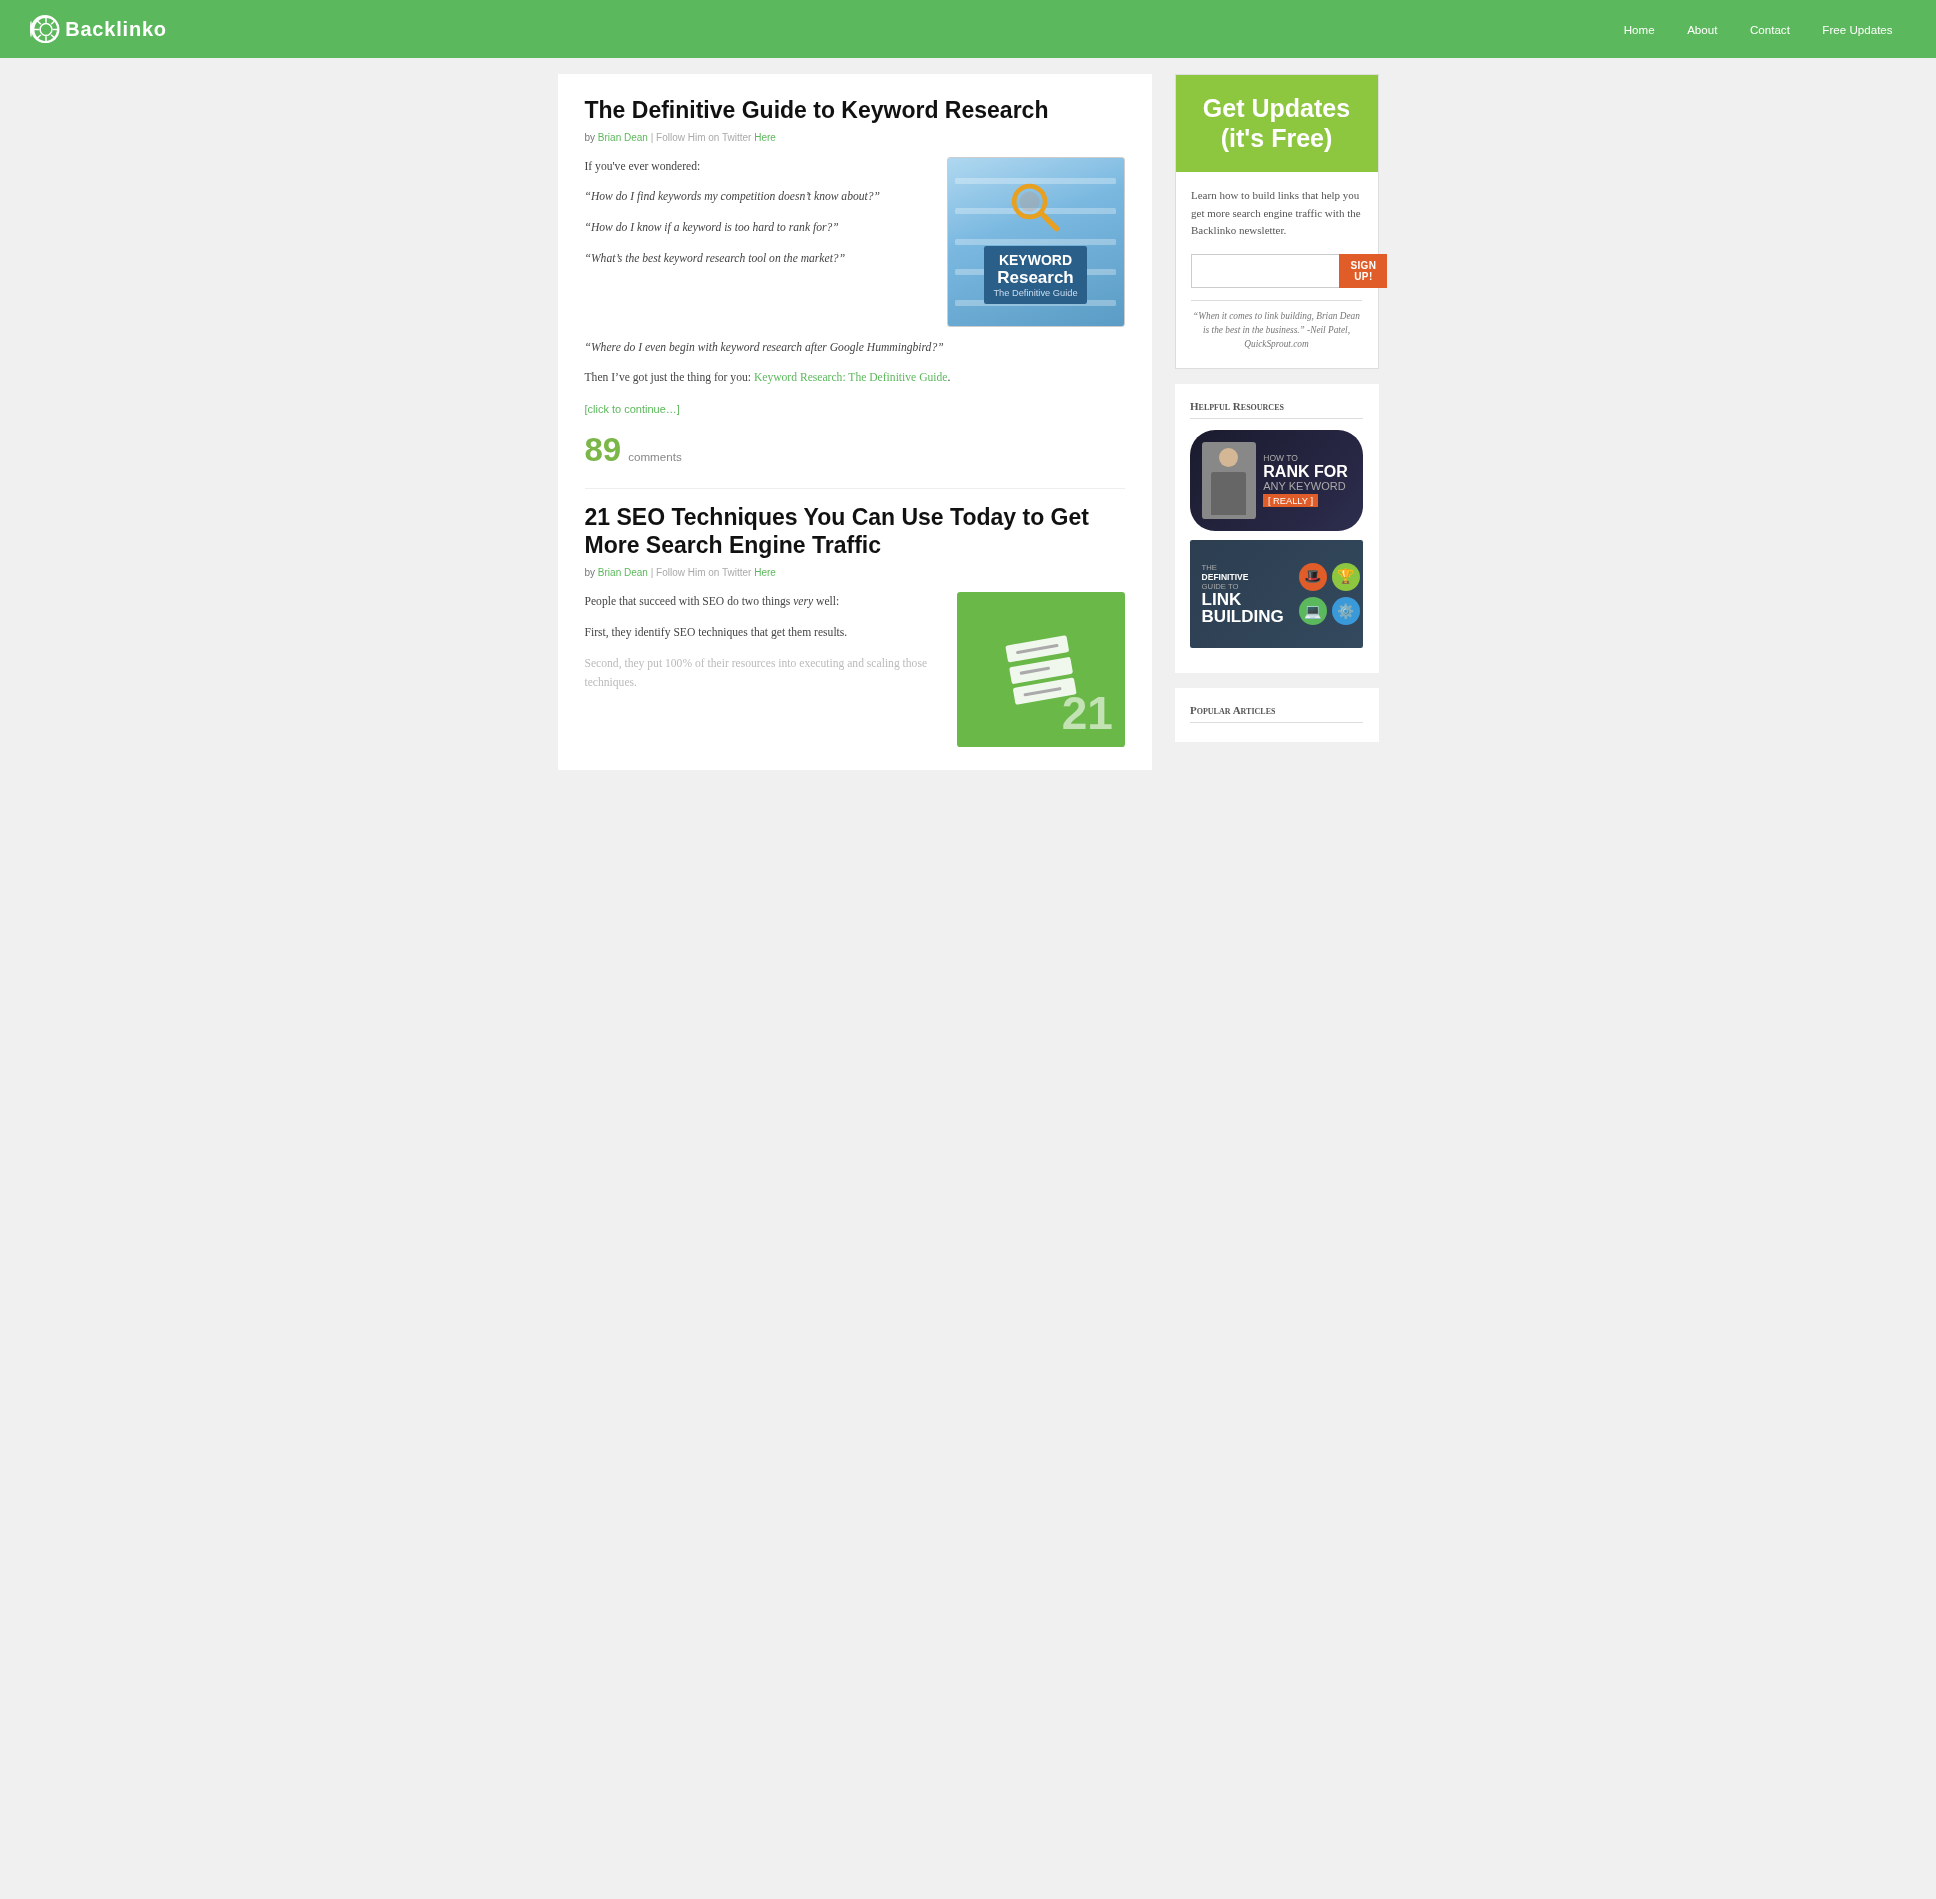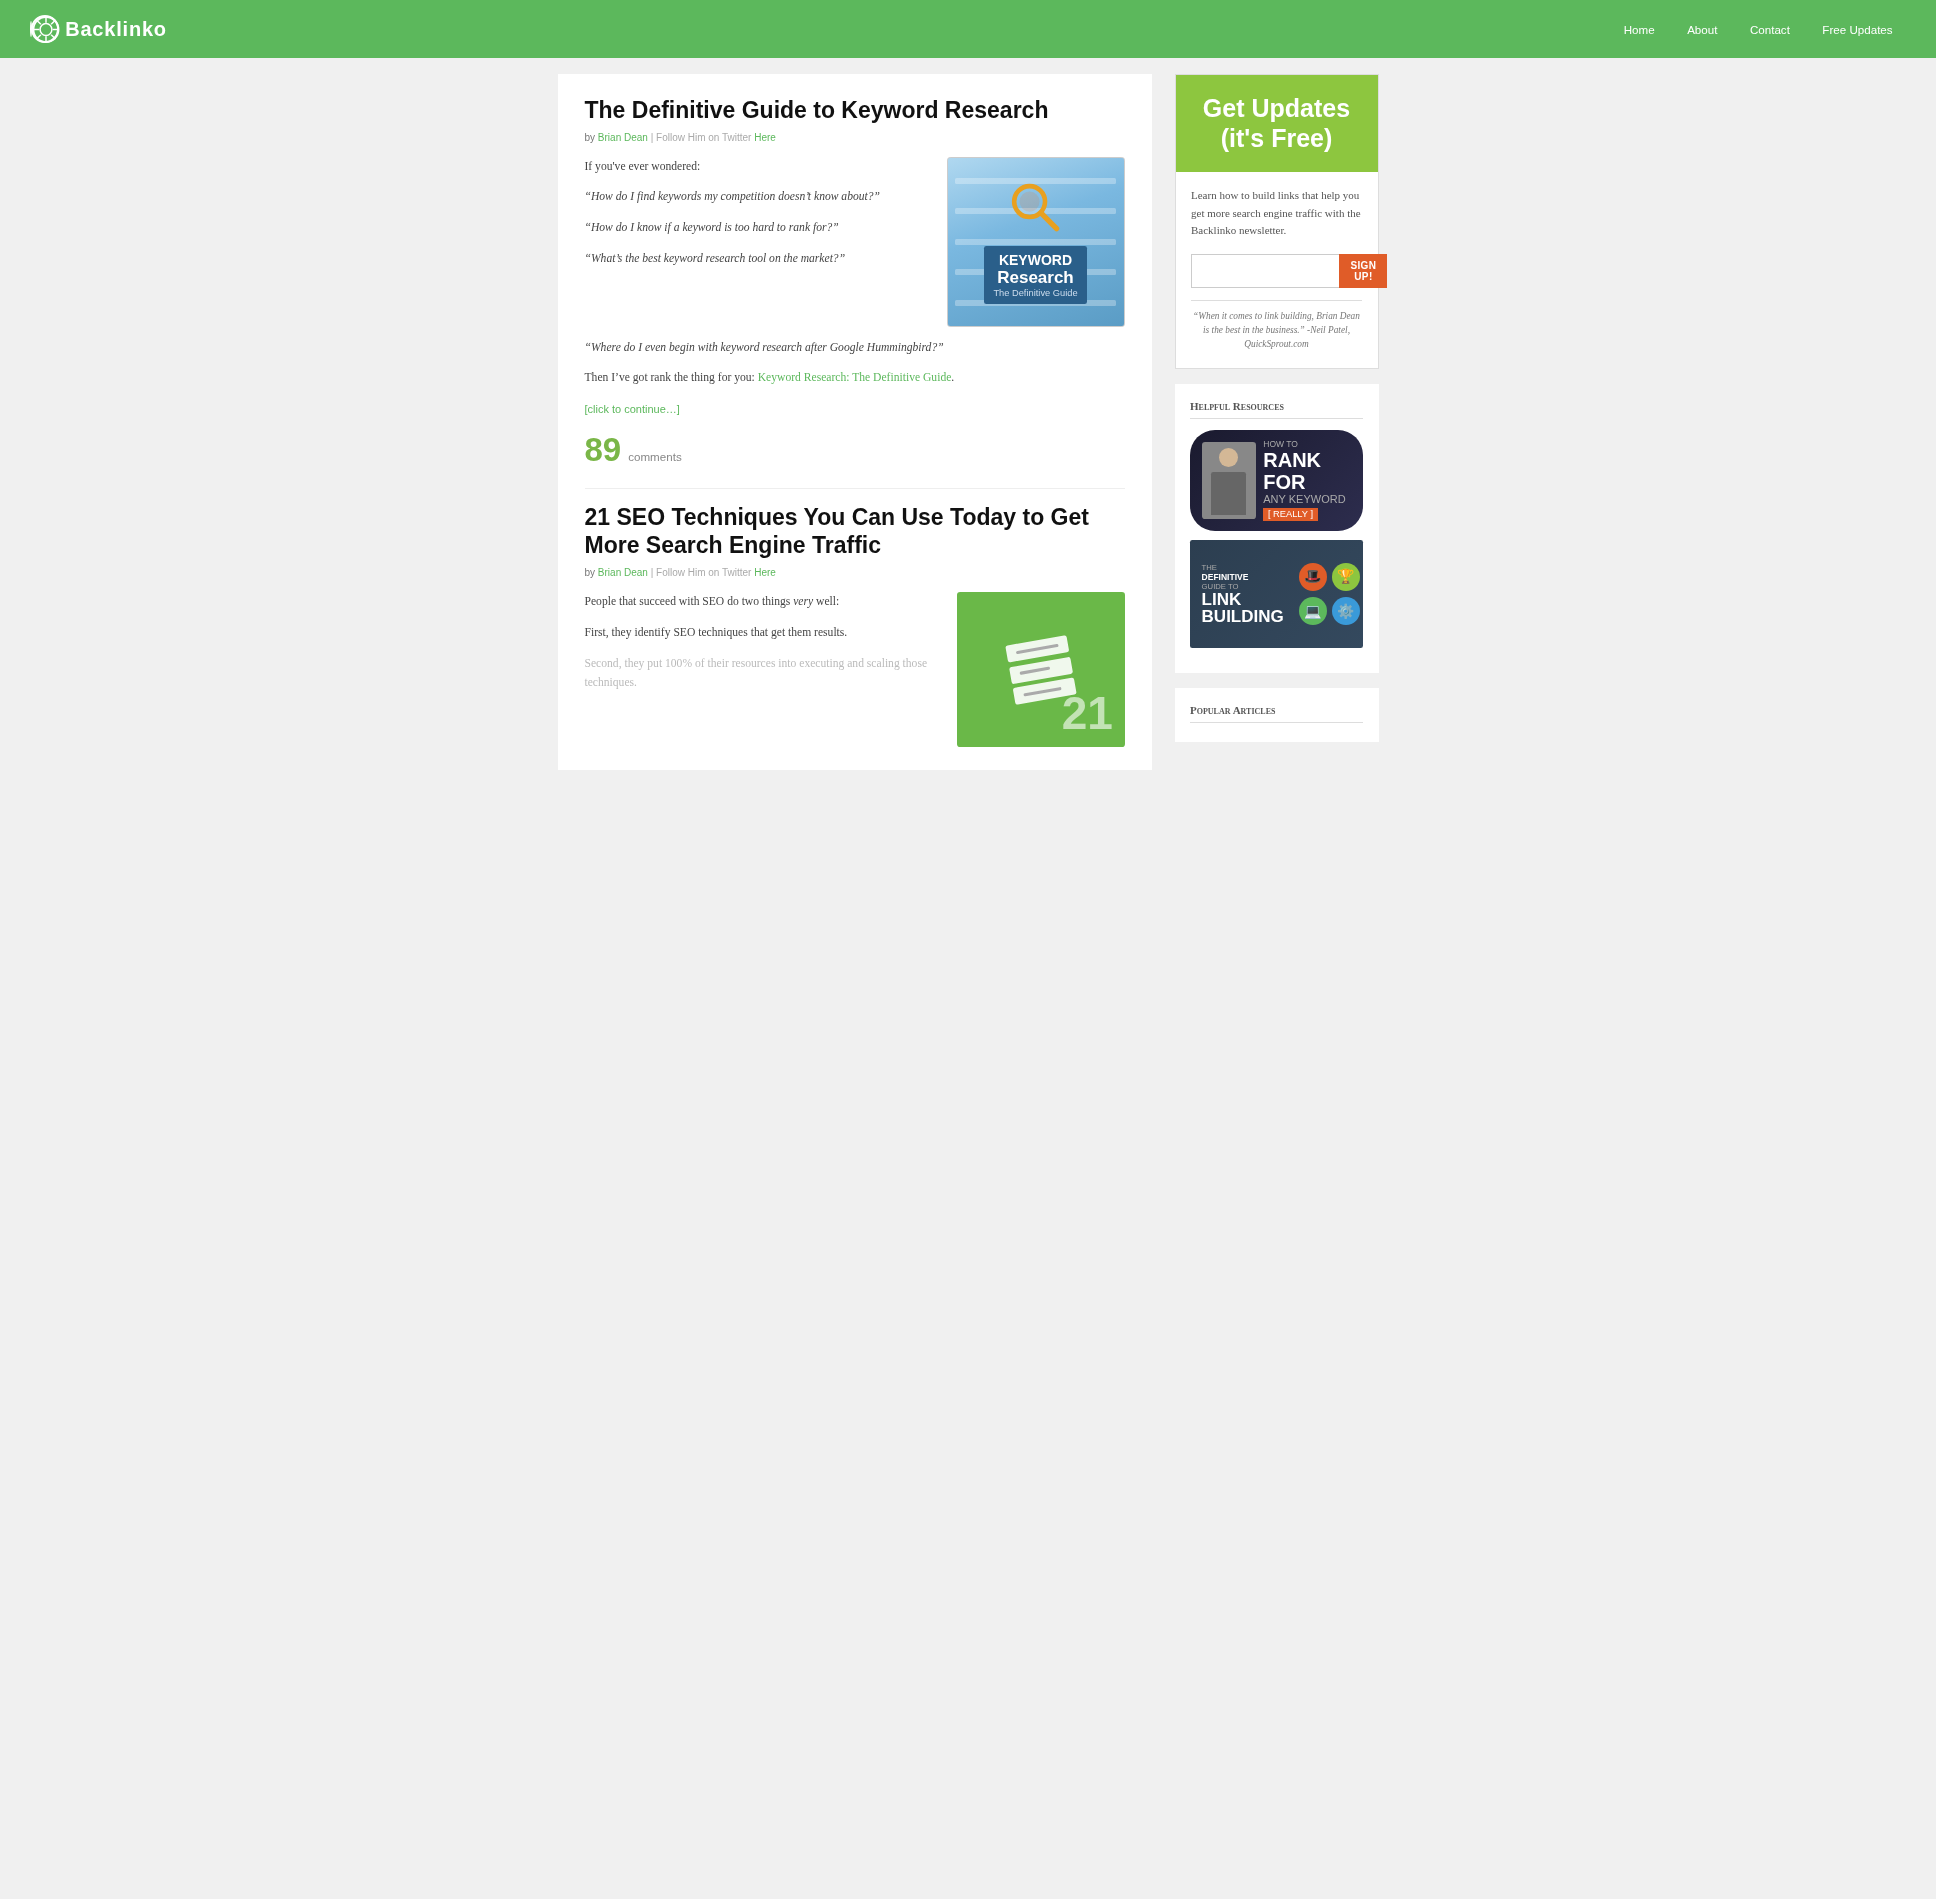--- a/index.html
+++ b/index.html
@@ -367,21 +367,21 @@
       height: 19.4px;
       background: #d4b896;
       border-radius: 50%;
       margin-bottom: 3.1px;
     }
     .rank-text-box {
       flex: 1;
       padding-left: 7.7px;
     }
     .rank-text-box .how-to { font-size: 8.5px; color: #aaa; font-family: Arial, sans-serif; text-transform: uppercase; }
-    .rank-text-box .rank-for { font-size: 20px; font-weight: 900; color: #fff; font-family: Arial, sans-serif; line-height: 1.1; text-transform: uppercase; }
+    .rank-text-box .rank-for { font-size: 16px; font-weight: 900; color: #fff; font-family: Arial, sans-serif; line-height: 1.1; text-transform: uppercase; }
     .rank-text-box .any-kw { font-size: 11px; color: #aaa; font-family: Arial, sans-serif; text-transform: uppercase; }
     .rank-text-box .really { font-size: 9.3px; color: #fff; background: #e05c28; padding: 1.5px 4.6px; display: inline-block; margin-top: 2.3px; font-family: Arial, sans-serif; }
 
     .link-img {
       background: linear-gradient(135deg, #2c3e50 0%, #34495e 100%);
       display: flex;
       flex-direction: column;
       align-items: flex-start;
       justify-content: center;
       padding: 11.6px;
@@ -474,21 +474,21 @@
               <div class="kw-sub">Research</div>
               <div class="kw-def">The Definitive Guide</div>
             </div>
           </div>
         </div>
       </div>
 
       <div class="article-body" style="margin-top:11px;">
         <p><em>“Where do I even begin with keyword research after Google Hummingbird?”</em></p>
         <p>
-          <span>Then I’ve got rank the thing for you:</span>
+          <span>Then I’ve got just the thing for you:</span>
           <a href="#">Keyword Research: The Definitive Guide</a>.
         </p>
       </div>
 
       <a href="#" class="continue-link">[click to continue…]</a>
 
       <div class="comment-row">
         <span class="comment-count">89</span>
         <span class="comment-label">comments</span>
       </div>

